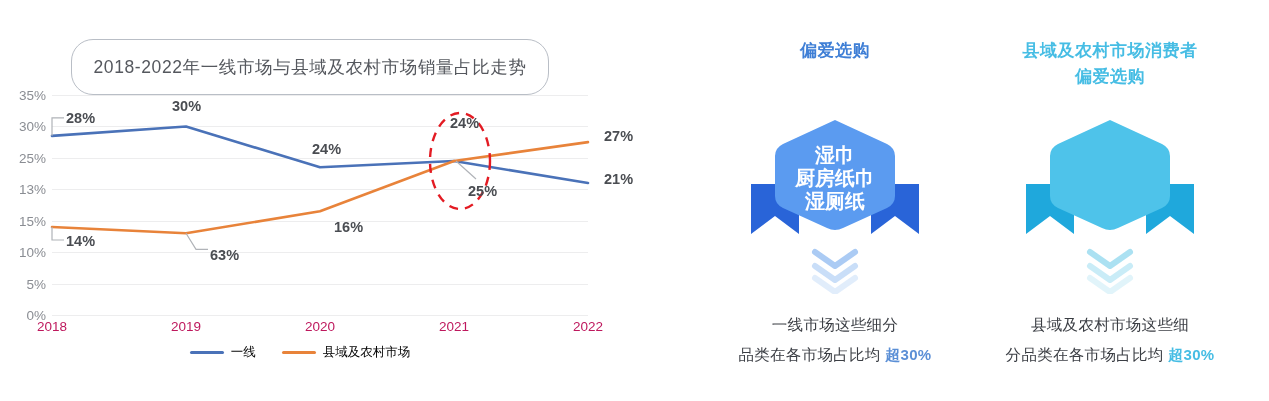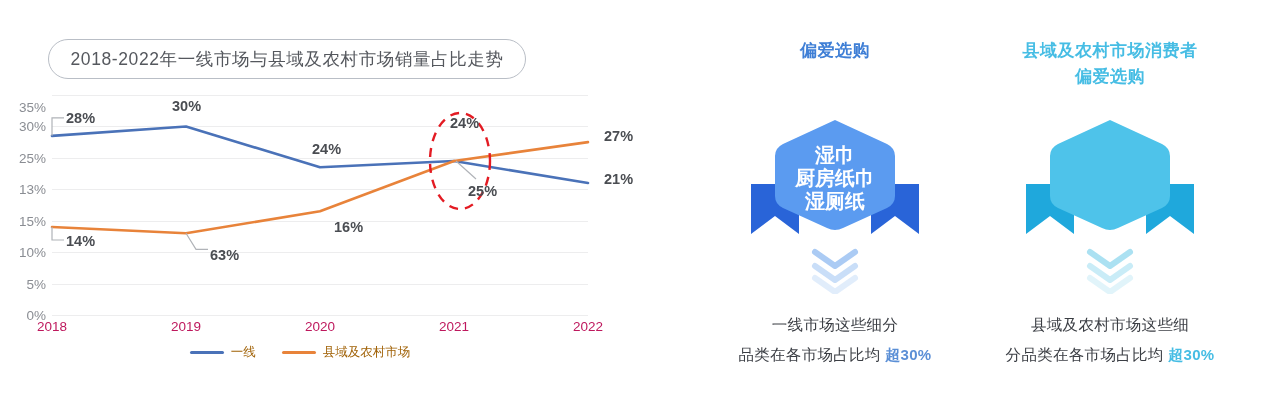--- a/index.html
+++ b/index.html
@@ -11,22 +11,22 @@
     font-family: "Liberation Sans", "DejaVu Sans", sans-serif;
     overflow: hidden;
     position: relative;
   }
   .root { position: relative; width: 1269px; height: 401px; }
 
   
   .chart-panel { position: absolute; left: 0; top: 0; width: 640px; height: 401px; }
 
   .title-pill {
-    position: absolute; left: 48px; top: 39px;
-    width: 478px; height: 40px;
+    position: absolute; left: 71px; top: 39px;
+    width: 478px; height: 56px;
     border: 1.6px solid #b9bec6;
     border-radius: 22px;
     box-sizing: border-box;
     display: flex; align-items: center; justify-content: center;
     background: #fff;
   }
   .title-pill span {
     font-size: 17.5px; color: #55585e; letter-spacing: .6px;
     white-space: nowrap;
   }
@@ -58,21 +58,21 @@
     position: absolute; font-size: 14.5px; font-weight: bold; color: #4a4d52;
     white-space: nowrap;
   }
 
   .legend {
     position: absolute; left: 0; top: 344px; width: 600px;
     display: flex; align-items: center; justify-content: center; gap: 26px;
   }
   .legend-item { display: flex; align-items: center; gap: 7px; }
   .legend-swatch { width: 34px; height: 3px; border-radius: 2px; }
-  .legend-label { font-size: 12.5px; color: #a16207; font-family: Liberation Mono, monospace; }
+  .legend-label { font-size: 12.5px; color: #000000; font-family: Liberation Mono, monospace; }
 
   
   .col { position: absolute; top: 0; width: 290px; height: 401px; }
   .col-a { left: 690px; }
   .col-b { left: 955px; width: 310px; }
 
   .col-head {
     position: absolute; top: 38px; left: 0; right: 0;
     text-align: center; font-size: 17px; font-weight: bold;
     line-height: 26px; letter-spacing: .5px;
@@ -109,21 +109,21 @@
 
     <div class="plot-wrap">
       <div class="y-labels" id="yLabels">
           <div style="top: 220px;">0%</div>
           <div style="top: 188.571px;">5%</div>
           <div style="top: 157.143px;">10%</div>
           <div style="top: 125.714px;">15%</div>
           <div style="top: 94.2857px;">13%</div>
           <div style="top: 62.8571px;">25%</div>
           <div style="top: 31.4286px;">30%</div>
-          <div style="top: 12px;">35%</div>
+          <div style="top: 0px;">35%</div>
         </div>
       <div class="grid-area" id="gridArea">
           <div class="gridline" style="top: 220px;"></div>
           <div class="gridline" style="top: 188.571px;"></div>
           <div class="gridline" style="top: 157.143px;"></div>
           <div class="gridline" style="top: 125.714px;"></div>
           <div class="gridline" style="top: 94.2857px;"></div>
           <div class="gridline" style="top: 62.8571px;"></div>
           <div class="gridline" style="top: 31.4286px;"></div>
           <div class="gridline" style="top: 0px;"></div>

